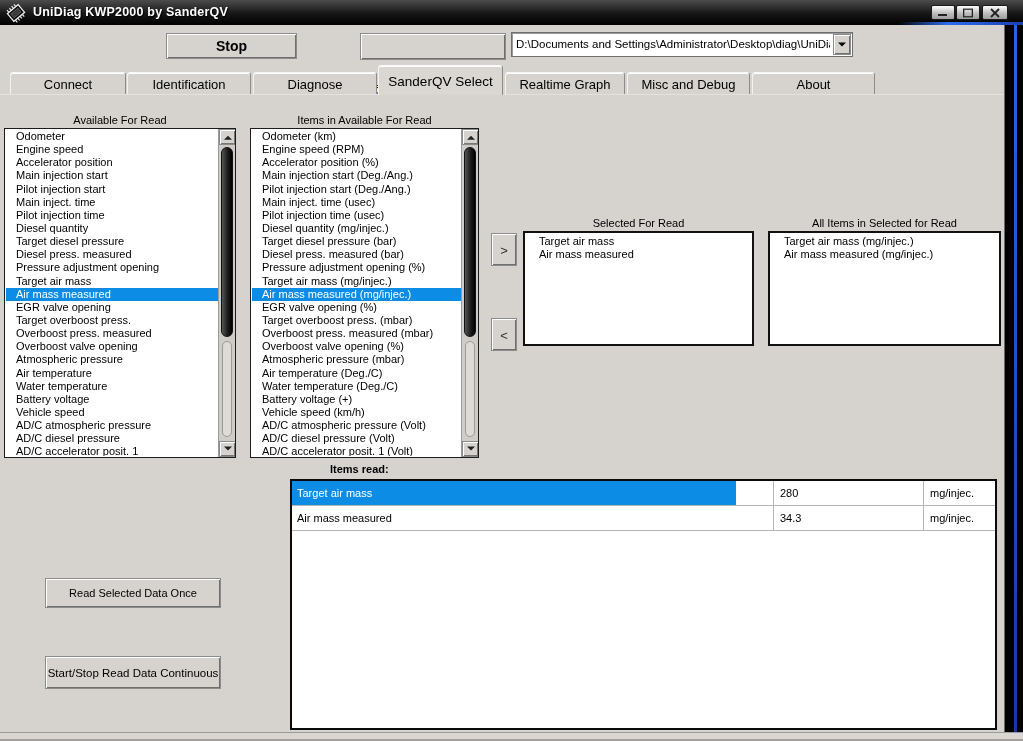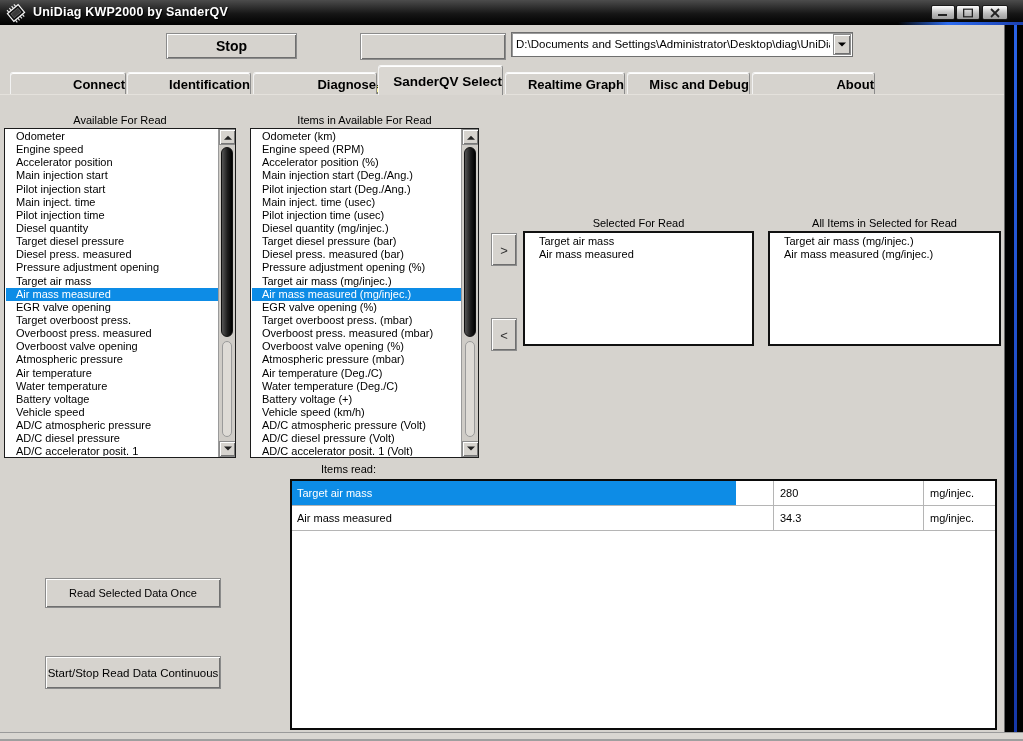--- a/index.html
+++ b/index.html
@@ -40,21 +40,21 @@
   .combo-arrow { position:absolute; right:1px; top:1px; bottom:1px; width:18px;
     background:#d6d3ce; border:1px solid #8b8b8b;
     box-shadow:inset 1px 1px 0 #fff, inset -1px -1px 0 #6f6f6f; }
   .combo-arrow::after { content:""; position:absolute; left:50%; top:50%;
     transform:translate(-50%,-30%); border:4px solid transparent; border-top-color:#000; }
 
   
   .tab { position:absolute; top:72px; height:23px; background:#d6d3ce;
     border:1px solid #8b8b8b; border-bottom:none; border-top-color:#f8f8f8; border-left-color:#f2f2f2;
     border-radius:3px 3px 0 0; box-shadow:inset 0 1px 0 #fff;
-    text-align:right; font-size:13px;font-weight:bold; }
+    text-align:center; font-size:13px; }
   .tab .lbl { position:absolute; left:0; right:0; top:50%; transform:translateY(-50%); }
   .tab.active { top:65px; height:30px; background:#dad7d2; z-index:3; font-size:13.5px; }
   .tabline { position:absolute; left:0; top:94px; width:1023px; height:1px; background:#e4e1dc; }
 
   
   .group-label { position:absolute; text-align:center; font-size:11px; }
   .listbox { position:absolute; background:#fff; border:1px solid #1c1c1c; overflow:hidden; }
   .lb-items { position:absolute; left:1px; top:1px; bottom:1px; right:17px; overflow:hidden; }
   .lb-item { height:13.15px; line-height:13.15px; padding-left:10px; white-space:nowrap;
     overflow:hidden; font-size:11px; }
@@ -75,21 +75,21 @@
   .sb-ghost { position:absolute; left:3px; top:212px; width:10px; bottom:20px; border-radius:6px;
     border:1px solid #9a9a9a; background:#dedbd6; }
 
   .selbox { position:absolute; background:#fff; border:2px solid #111; padding:2px 4px;
     font-size:11px; line-height:14px; overflow:hidden; }
   .selbox div { white-space:nowrap; }
 
   .xfer-btn { width:26px; height:33px; font-size:13px; color:#333; }
 
   
-  .ir-label { position:absolute; left:321px; top:463px; font-size:11px; }
+  .ir-label { position:absolute; left:330px; top:463px; font-size:11px;font-weight:bold; }
   .ir-table { position:absolute; left:290px; top:479px; width:707px; height:251px;
     background:#fff; border:2px solid #0a0a0a; }
   .ir-row { display:flex; height:25px; border-bottom:1px solid #b5b5b5; }
   .ir-name { flex:1 1 auto; line-height:24px; padding-left:5px; overflow:hidden; white-space:nowrap; }
   .ir-name.sel { background:#0d8ce6; color:#fff; }
   .ir-value { width:150px; line-height:24px; padding-left:6px; border-left:1px solid #b5b5b5;margin-left:37px; }
   .ir-unit { width:72px; line-height:24px; padding-left:6px; border-left:1px solid #b5b5b5; }
 
   .btn-readonce { left:45px; top:578px; width:176px; height:30px; font-size:11px; }
   .btn-readcont { left:45px; top:656px; width:176px; height:33px; font-size:11.5px; }

